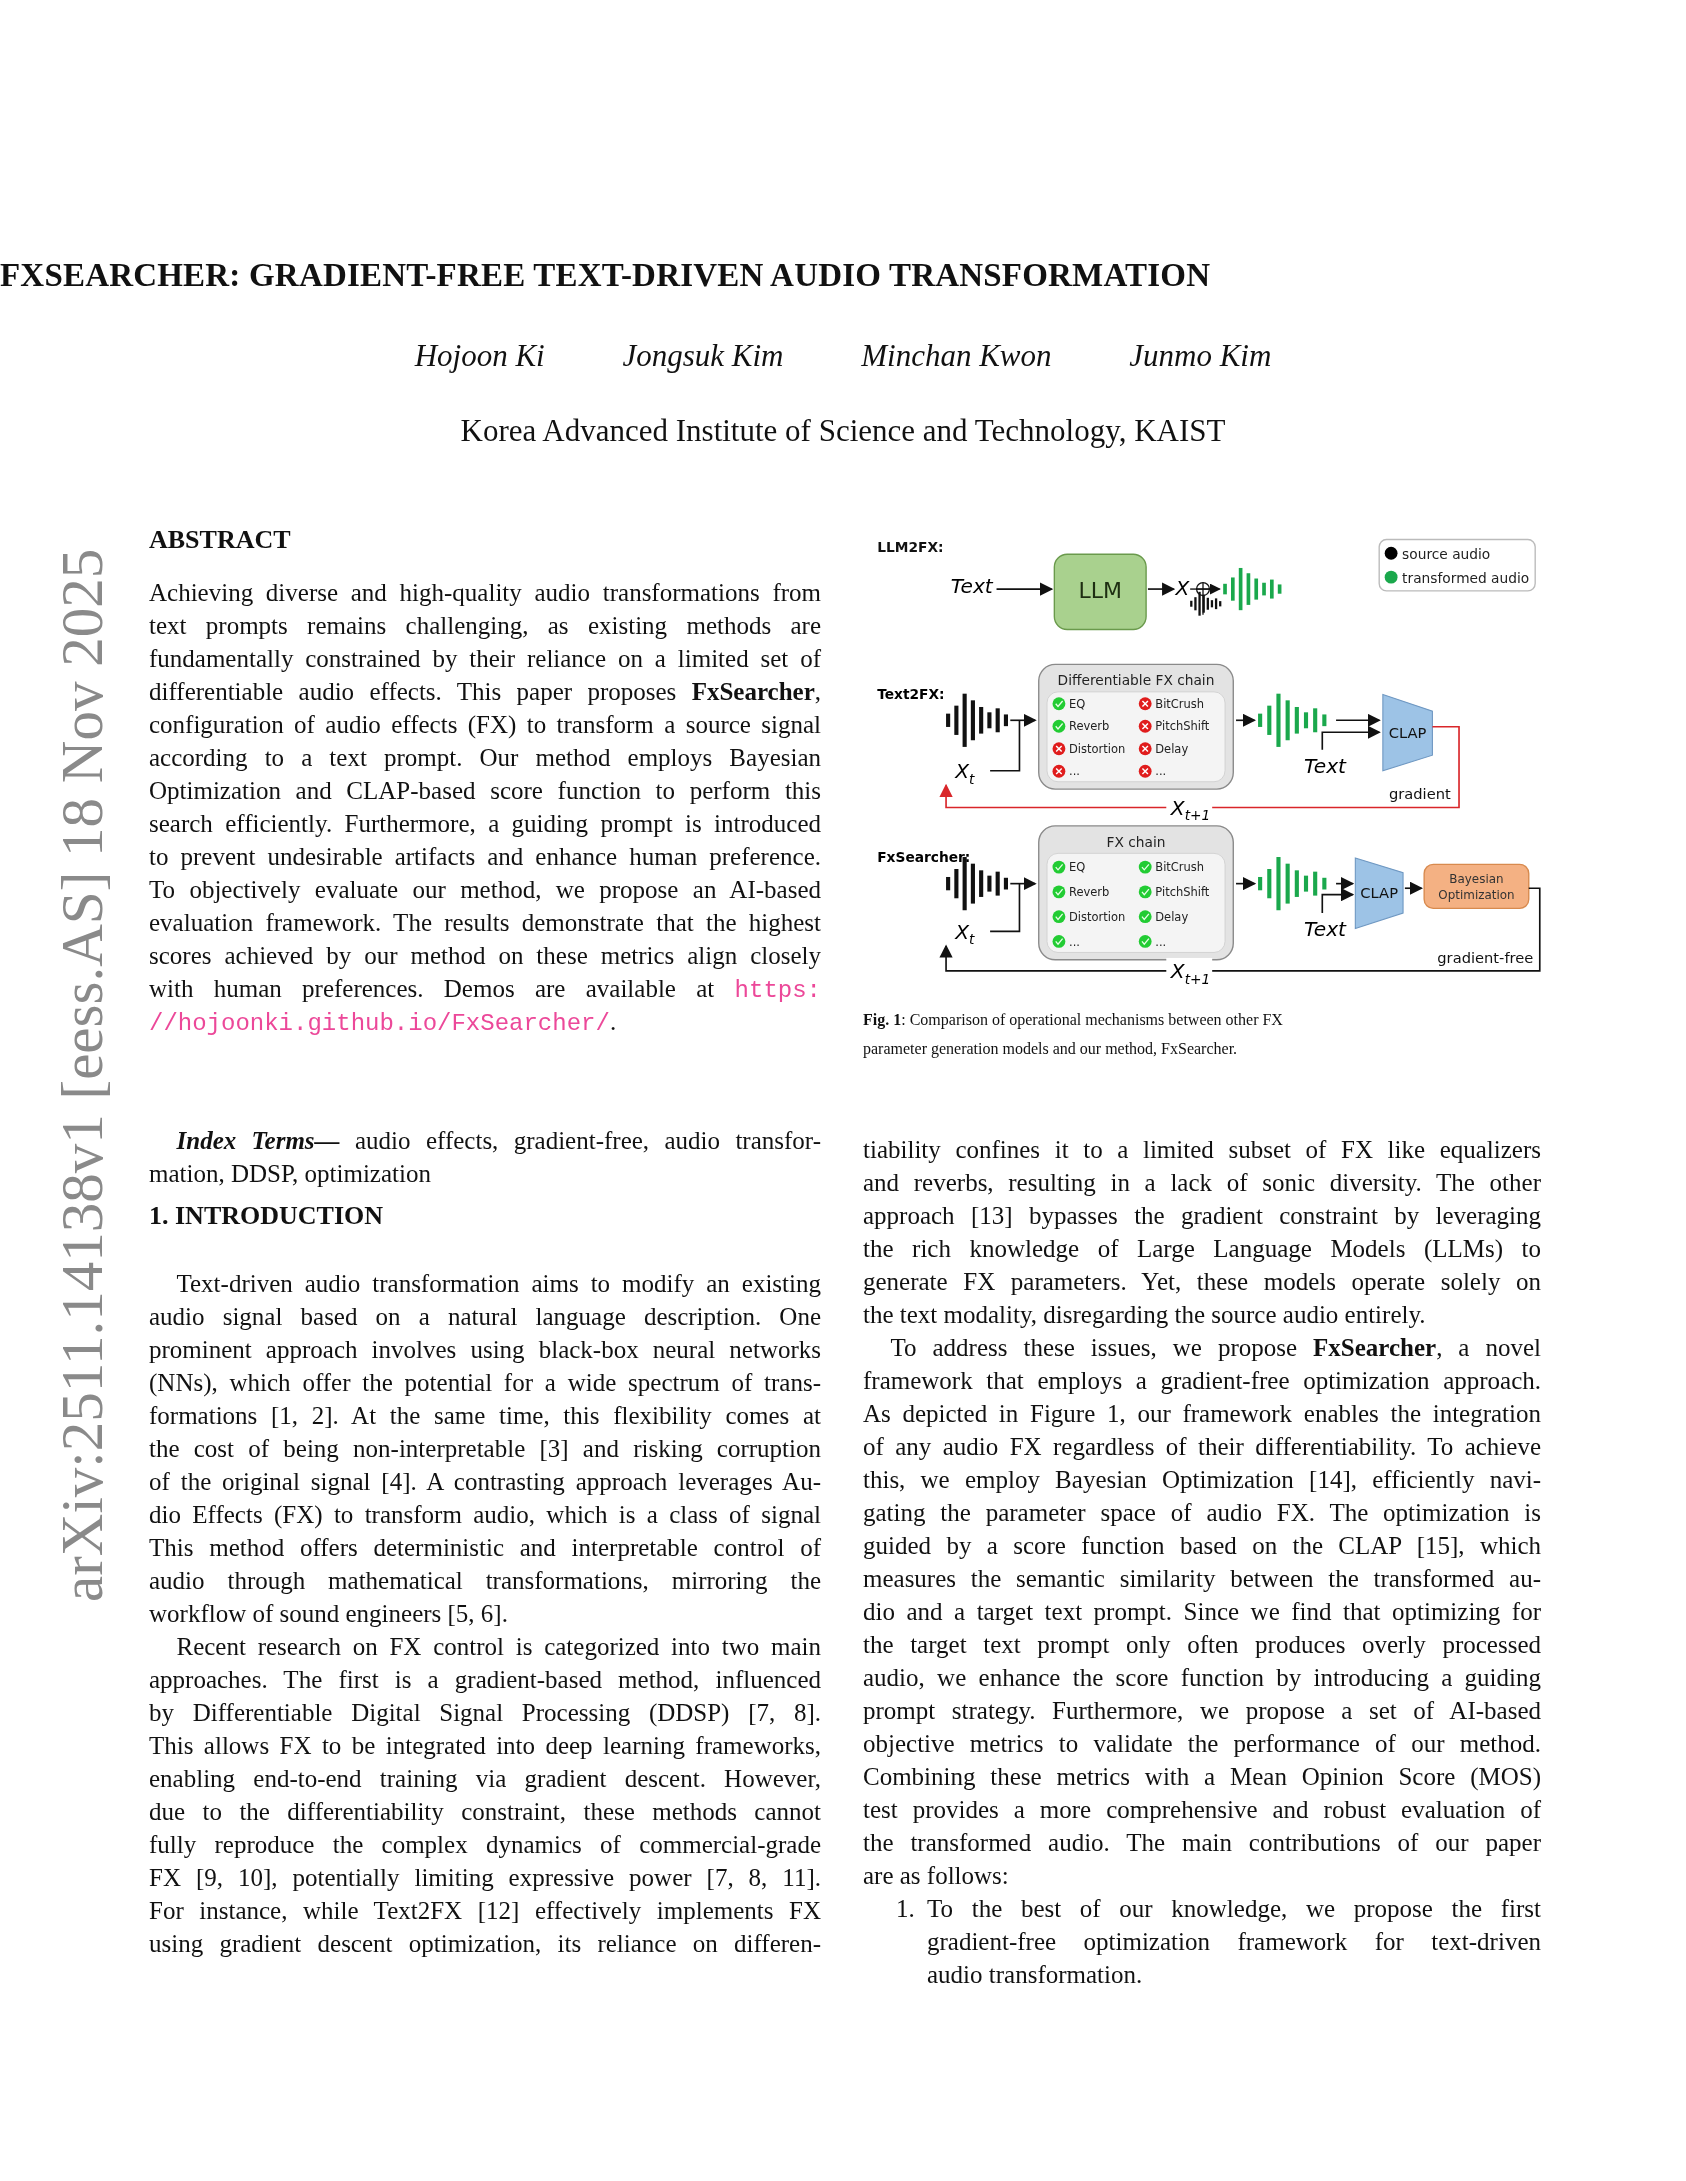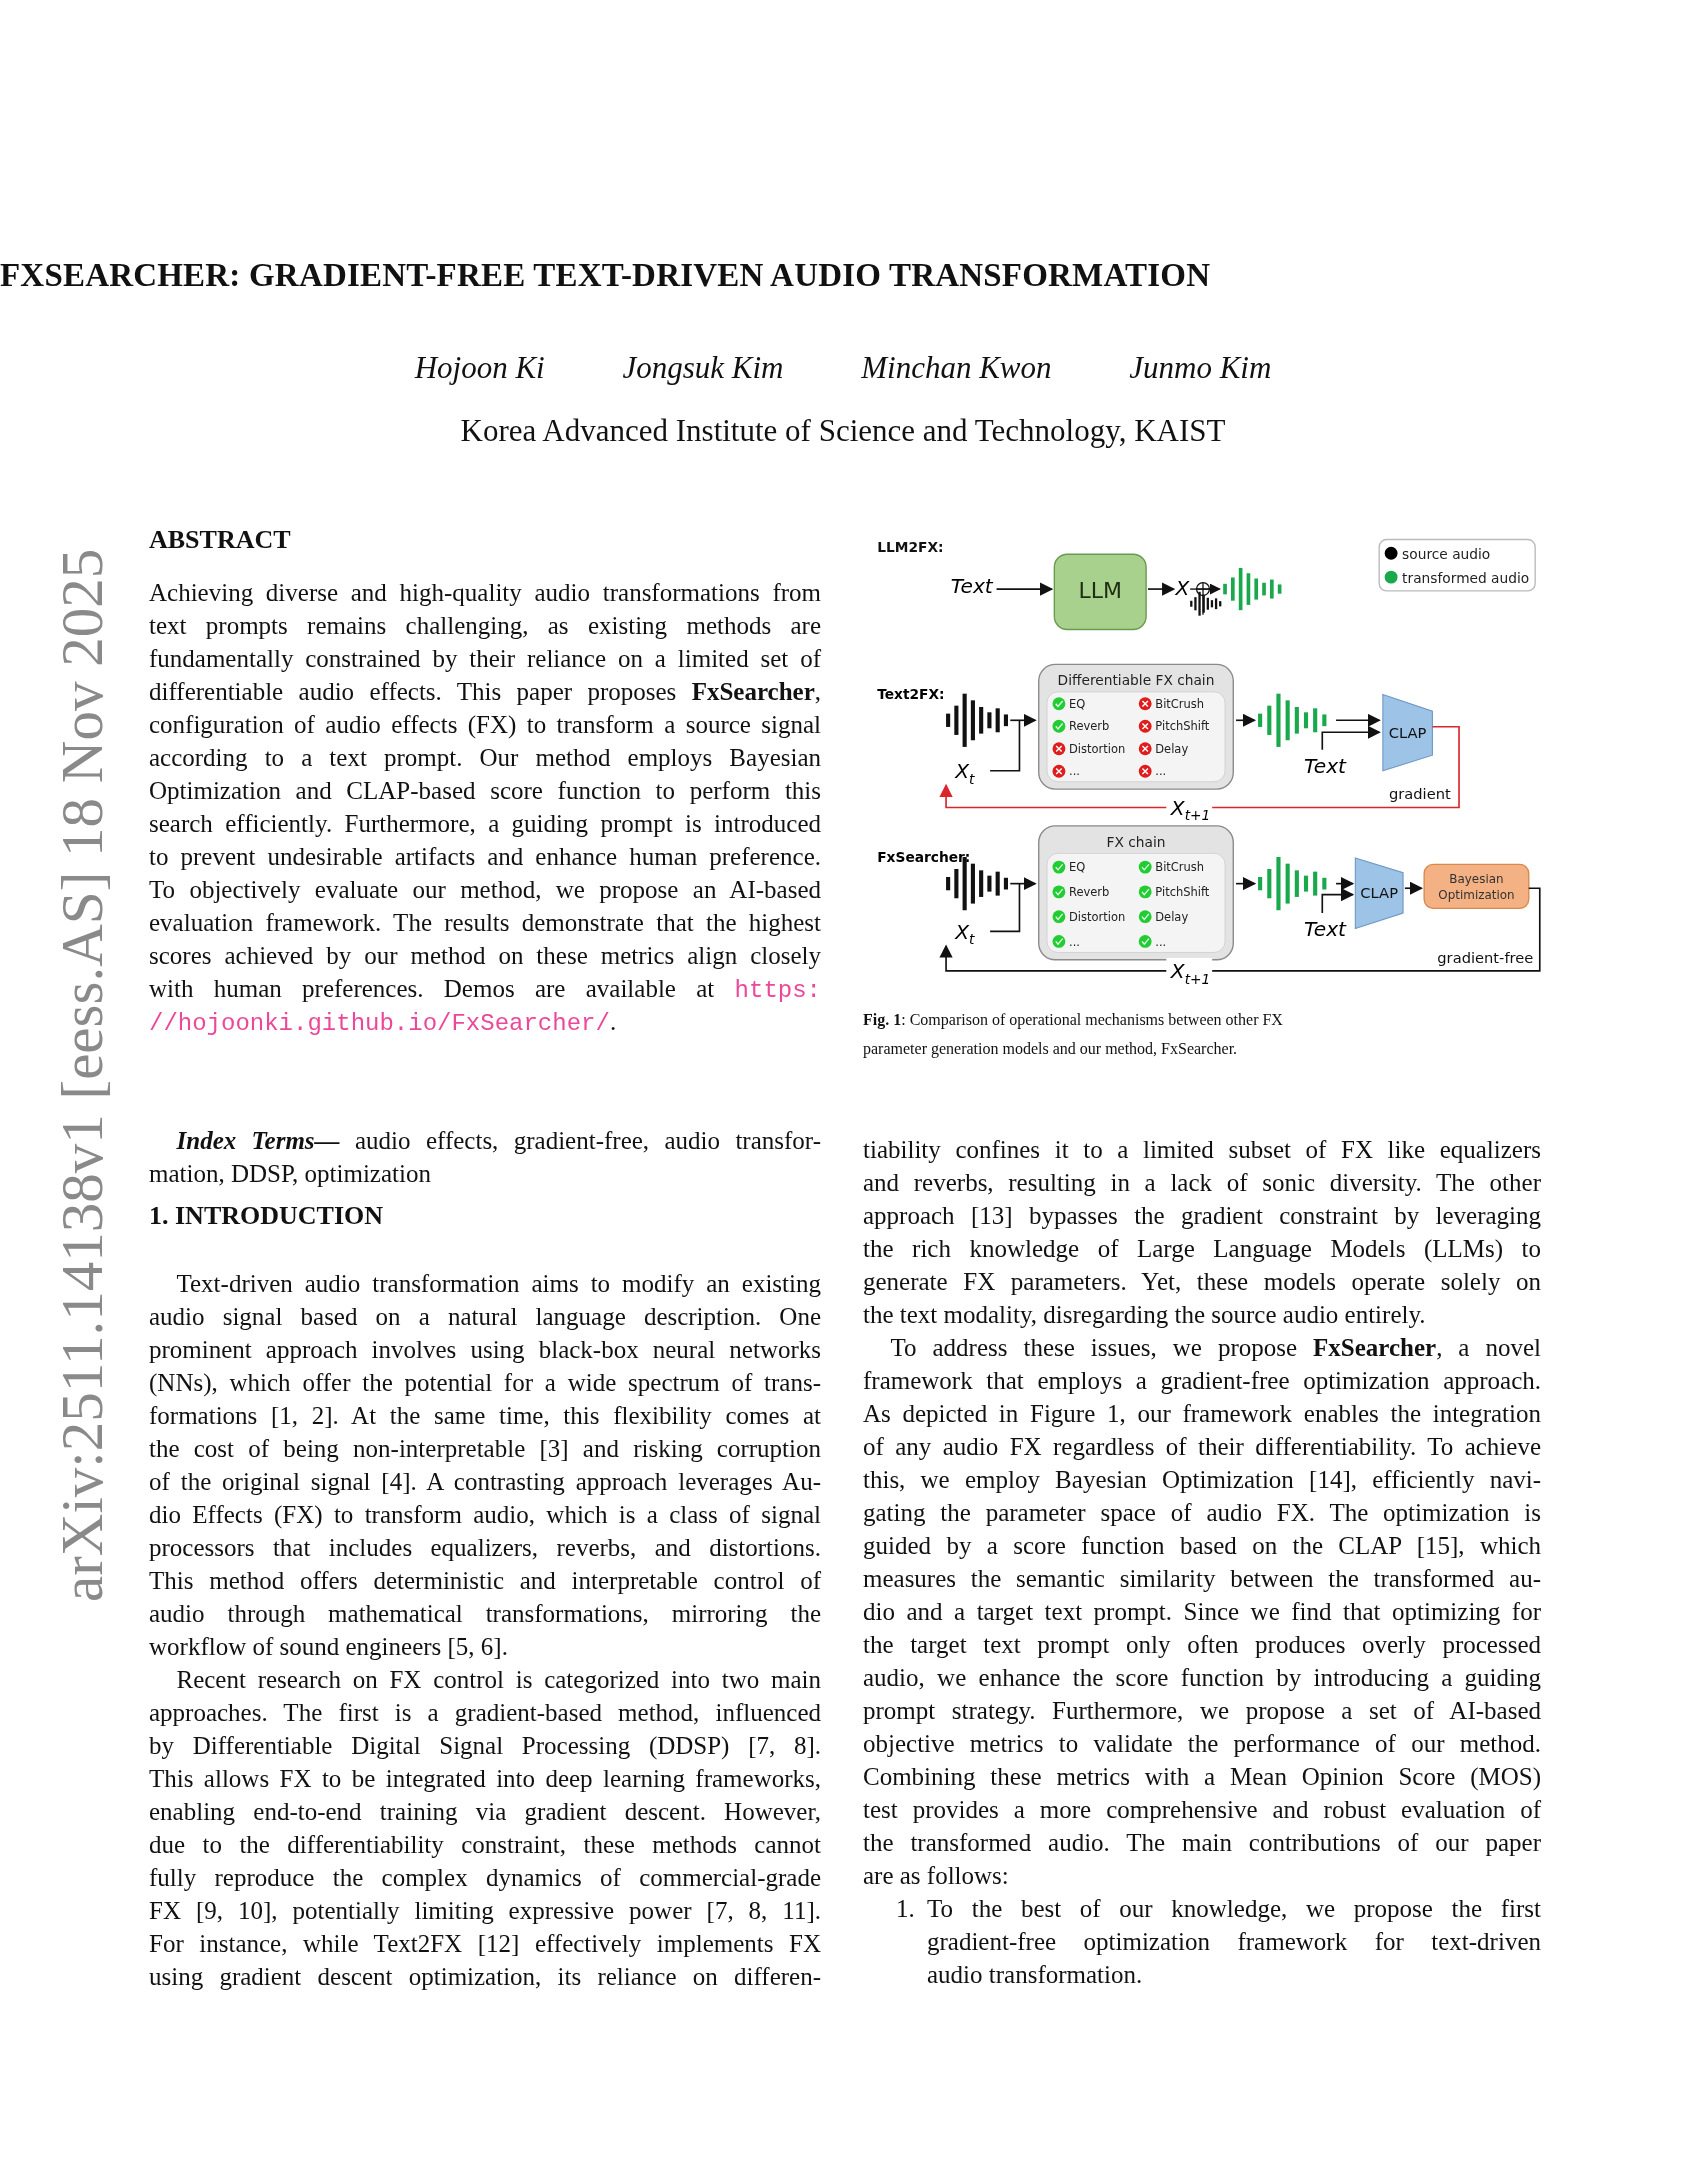--- a/index.html
+++ b/index.html
@@ -2,21 +2,21 @@
 <html style="font-size:14.7px"><head>
 <meta charset="utf-8">
 <style>
   html, body { margin: 0; padding: 0; background: #ffffff; }
   body { width: 1686px; height: 2182px; position: relative; overflow: hidden;
          font-family: "Liberation Serif", "DejaVu Serif", serif; color: #111; }
   .abs { position: absolute; }
   .title { left: 0; width: 1546px; top: 257px; text-align: left; font-weight: bold;
            font-size: 33px; letter-spacing: 0.2px; }
   .authors { left: 0; width: 1686px; top: 338px; text-align: center; font-style: italic; font-size: 31px; }
-  .authors span { display: inline-block; margin: 12px 35px; }
+  .authors span { display: inline-block; margin: 0 35px; }
   .affil { left: 0; width: 1686px; top: 413px; text-align: center; font-size: 31px; }
   .col { position: absolute; font-size: 25px; line-height: 33px; text-align: justify; }
   .col-left { left: 149px; width: 672px; }
   .col-right { left: 863px; width: 678px; }
   .line { display: block; white-space: nowrap; text-align-last: justify; text-align: justify; height: 33px; }
   .line.last { text-align-last: left; }
   .indent { padding-left: 27.5px; }
   .sec-head { position: absolute; font-weight: bold; font-size: 26px; }
   .mono { font-family: "Liberation Mono", "DejaVu Sans Mono", monospace; font-size: 24px; color: #ec4899; }
   .bold { font-weight: bold; }
@@ -70,21 +70,20 @@
 
 <div class="col col-left" style="top:1267px;">
   <span class="line indent">Text-driven audio transformation aims to modify an existing</span>
   <span class="line">audio signal based on a natural language description.  One</span>
   <span class="line">prominent approach involves using black-box neural networks</span>
   <span class="line">(NNs), which offer the potential for a wide spectrum of trans-</span>
   <span class="line">formations [1, 2]. At the same time, this flexibility comes at</span>
   <span class="line">the cost of being non-interpretable [3] and risking corruption</span>
   <span class="line">of the original signal [4]. A contrasting approach leverages Au-</span>
   <span class="line">dio Effects (FX) to transform audio, which is a class of signal</span>
-  <span class="line">processors that includes equalizers, reverbs, and distortions.</span>
   <span class="line">This method offers deterministic and interpretable control of</span>
   <span class="line">audio through mathematical transformations, mirroring the</span>
   <span class="line last">workflow of sound engineers [5, 6].</span>
   <span class="line indent">Recent research on FX control is categorized into two main</span>
   <span class="line">approaches. The first is a gradient-based method, influenced</span>
   <span class="line">by Differentiable Digital Signal Processing (DDSP) [7, 8].</span>
   <span class="line">This allows FX to be integrated into deep learning frameworks,</span>
   <span class="line">enabling end-to-end training via gradient descent. However,</span>
   <span class="line">due to the differentiability constraint, these methods cannot</span>
   <span class="line">fully reproduce the complex dynamics of commercial-grade</span>

